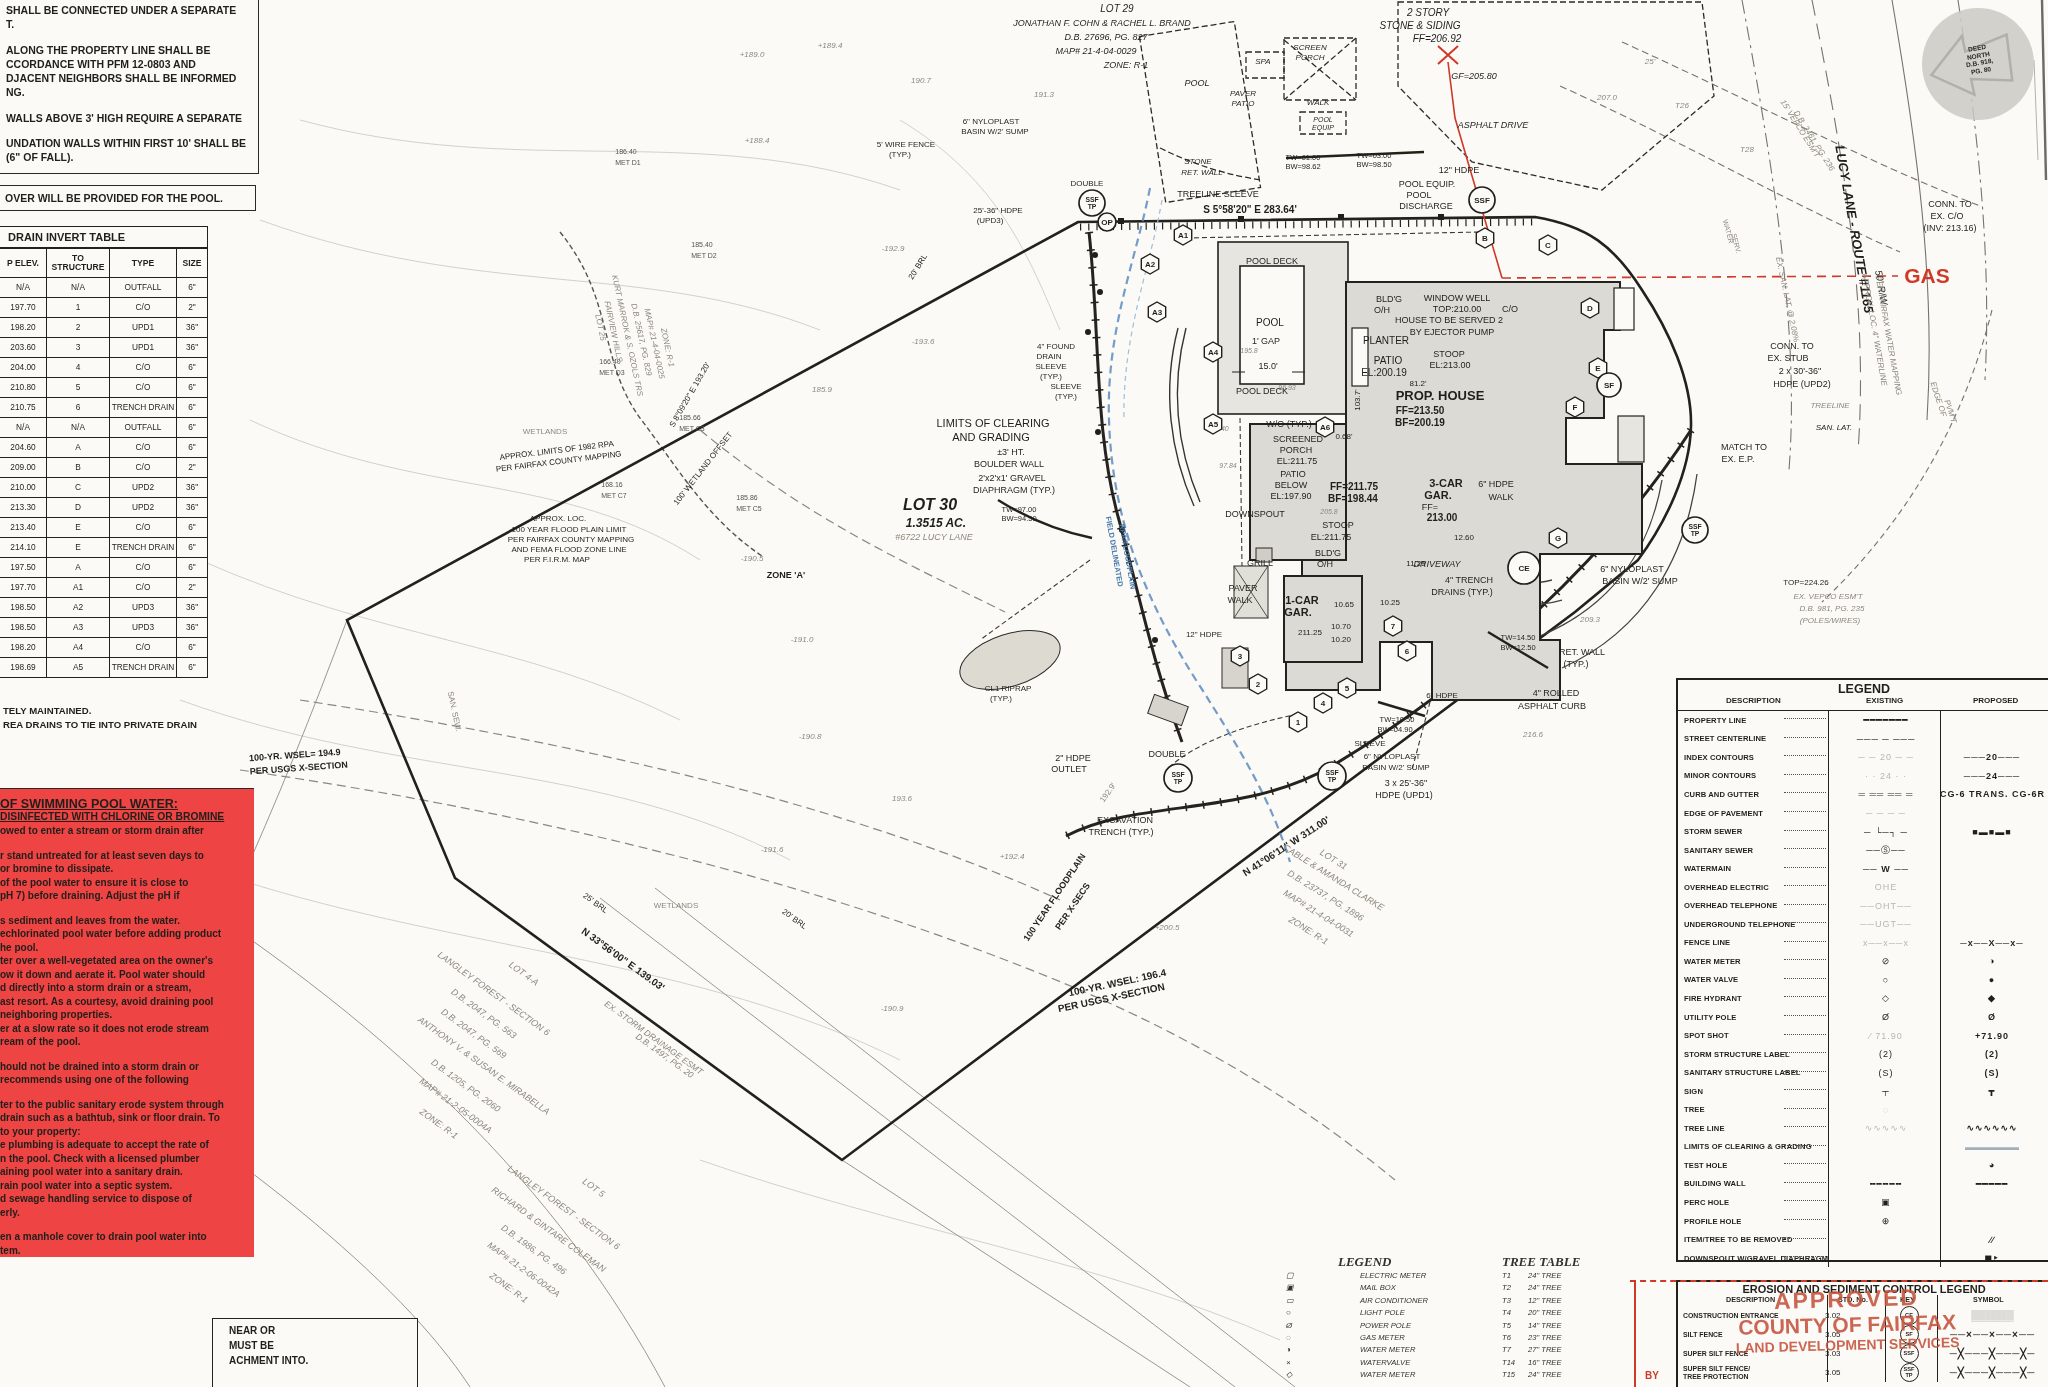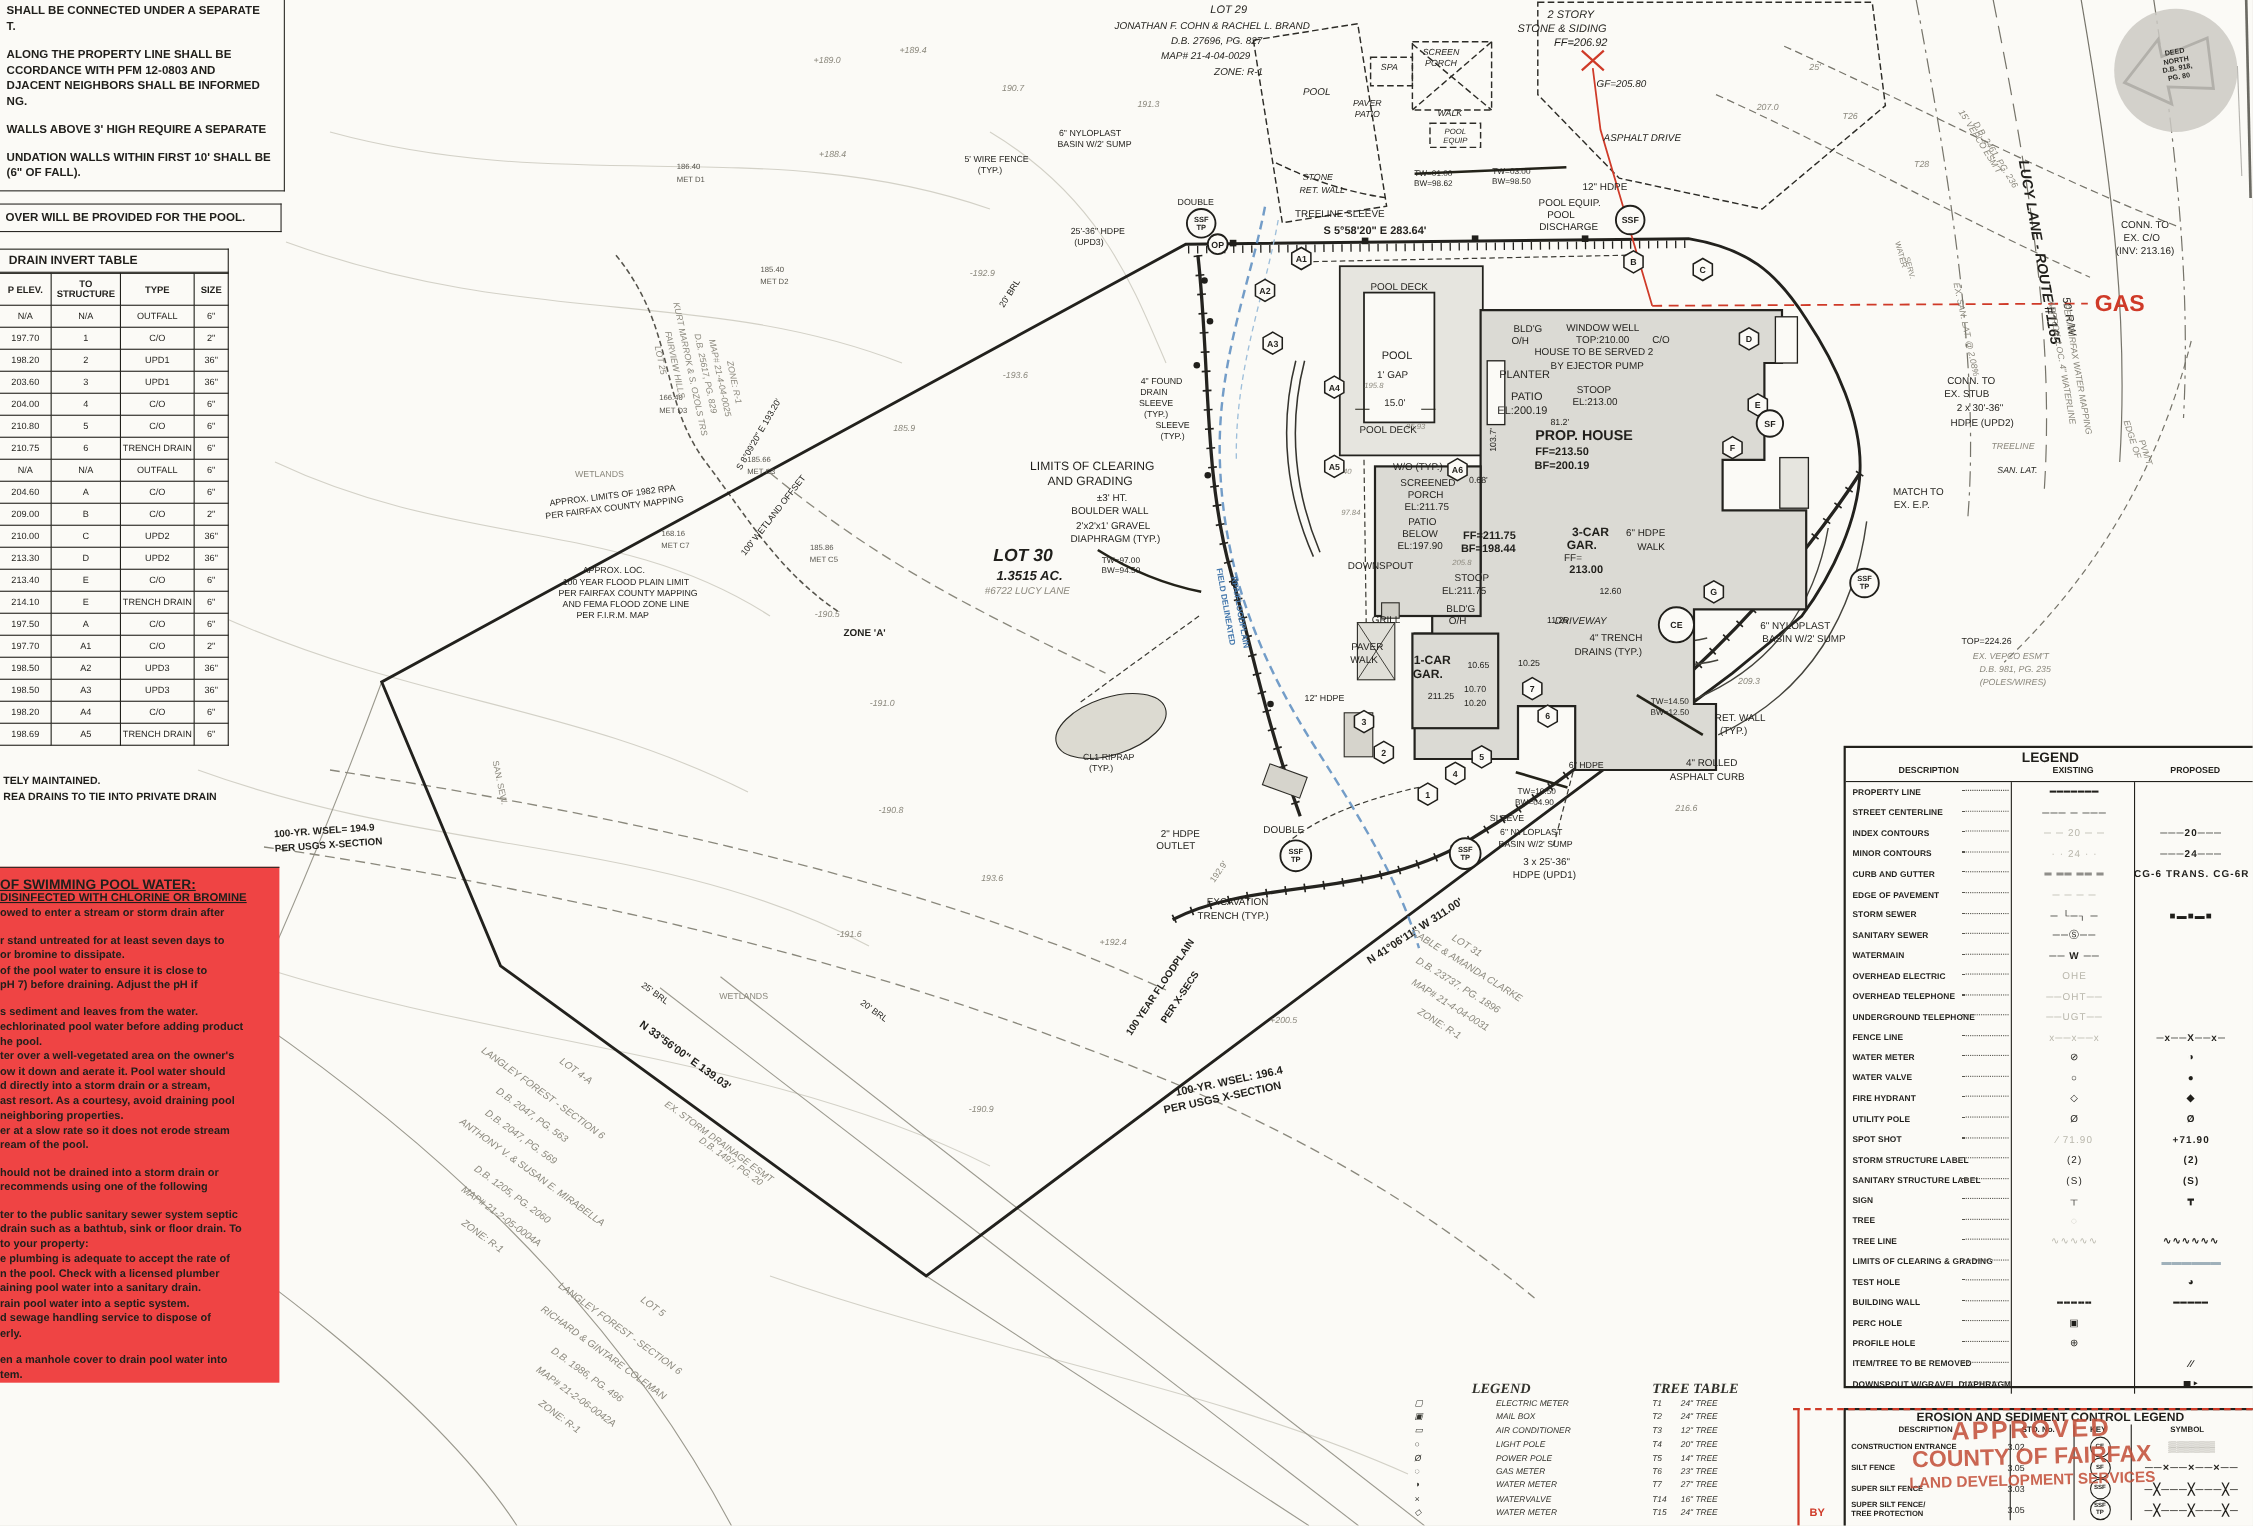--- a/index.html
+++ b/index.html
@@ -775,21 +775,21 @@
         <div>ow it down and aerate it. Pool water should</div>
         <div>d directly into a storm drain or a stream,</div>
         <div>ast resort. As a courtesy, avoid draining pool</div>
         <div>neighboring properties.</div>
         <div>er at a slow rate so it does not erode stream</div>
         <div>ream of the pool.</div>
         <div class="gap"></div>
         <div>hould not be drained into a storm drain or</div>
         <div>recommends using one of the following</div>
         <div class="gap"></div>
-        <div>ter to the public sanitary sewer system septic</div>
+        <div>ter to the public sanitary erode system through</div>
         <div>drain such as a bathtub, sink or floor drain. To</div>
         <div>to your property:</div>
         <div>e plumbing is adequate to accept the rate of</div>
         <div>n the pool. Check with a licensed plumber</div>
         <div>aining pool water into a sanitary drain.</div>
         <div>rain pool water into a septic system.</div>
         <div>d sewage handling service to dispose of</div>
         <div>erly.</div>
         <div class="gap"></div>
         <div>en a manhole cover to drain pool water into</div>
@@ -1104,20 +1104,27 @@
           <span class="tid">T14</span>
           <span>16" TREE</span>
         </div>
         <div class="ttrow">
           <span class="tid">T15</span>
           <span>24" TREE</span>
         </div>
       </div>
   </div>
 
+  <div class="abs attach-box">
+    <div>
+        <div>NEAR OR</div>
+        <div>MUST BE</div>
+        <div>ACHMENT INTO.</div>
+      </div>
+  </div>
 
   <div class="abs north">
     <div class="disk"></div>
     <svg width="112" height="112" viewBox="0 0 112 112">
       <polygon points="8,58 46,26 46,42 90,34 86,80 46,70 46,86" fill="#fbfaf6" stroke="#24231e" stroke-width="2.5" transform="rotate(-12 52 56)"></polygon>
     </svg>
     <div class="na-text">
         <div>DEED</div>
         <div>NORTH</div>
         <div>D.B. 918,</div>

